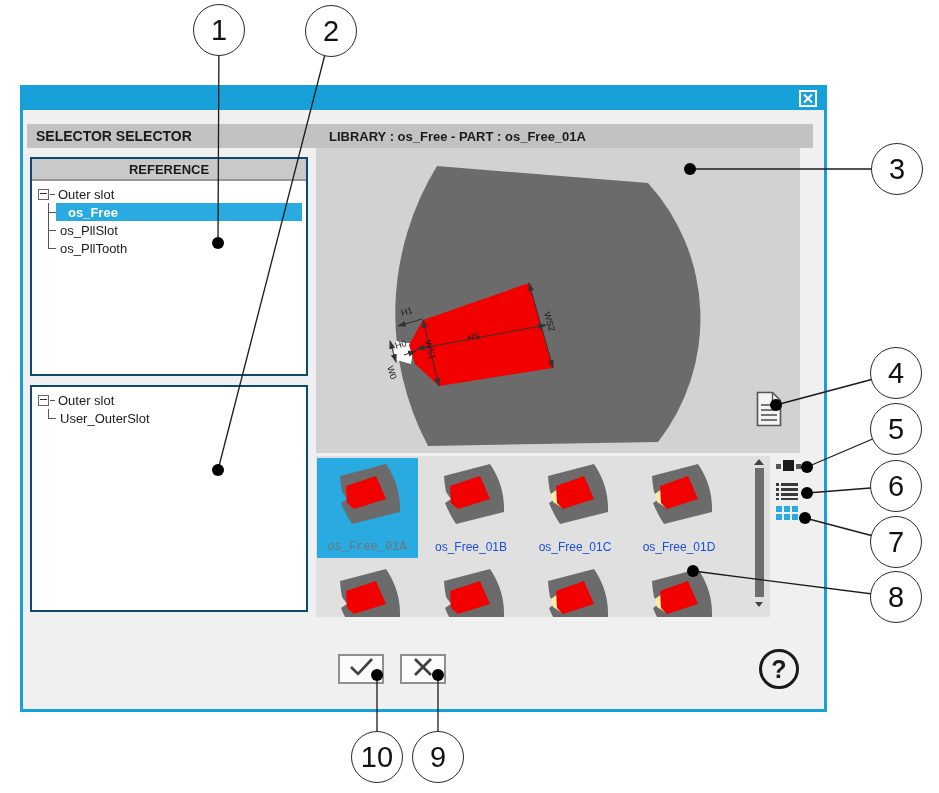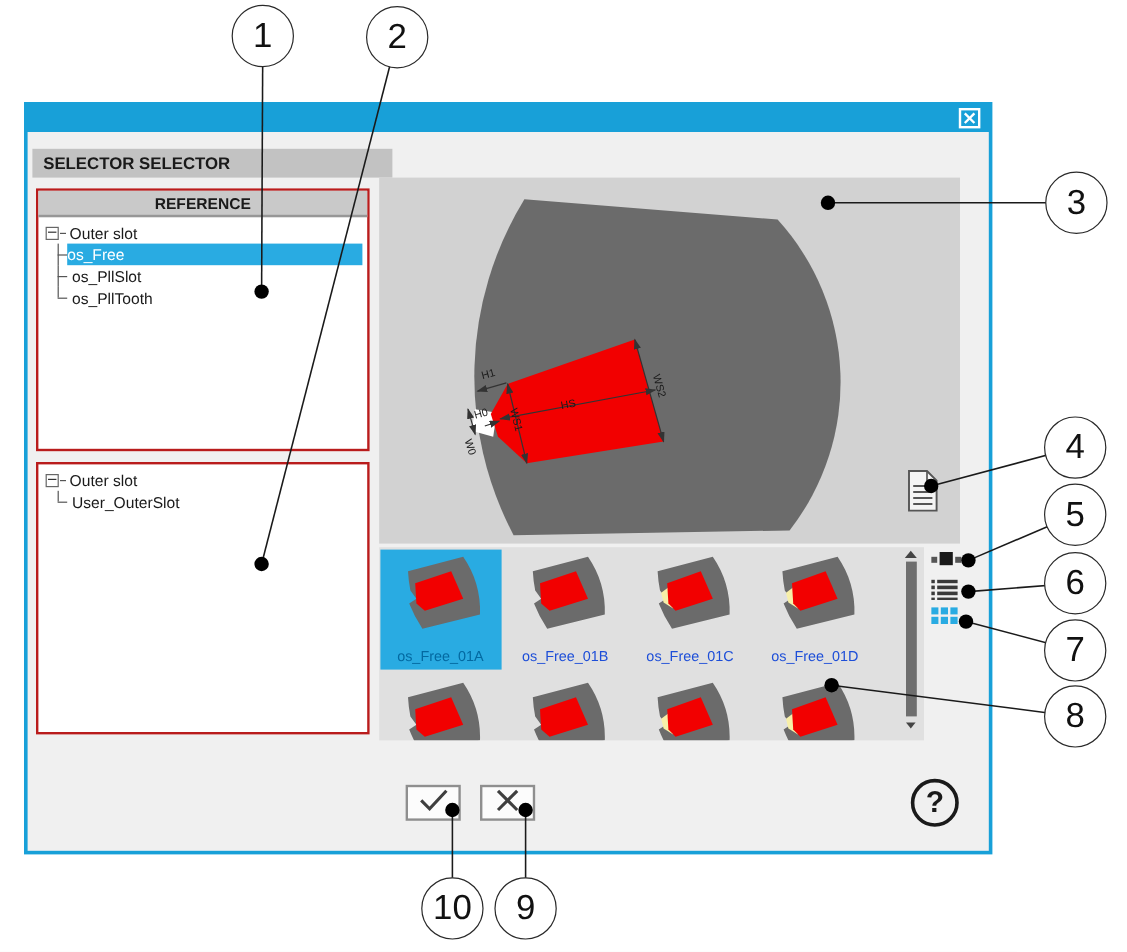--- a/index.html
+++ b/index.html
@@ -10,45 +10,45 @@
   .dialog-title{left:13px;top:2px;height:22px;line-height:22px;color:#fff;
     font-size:14px;font-weight:700;}
   .close-btn{left:779px;top:5px;width:18px;height:17px;border:2px solid #fff;
     box-sizing:border-box;cursor:pointer;}
   .close-btn svg{display:block;}
   .dialog-content{left:3px;top:25px;width:801px;height:599px;background:#F0F0F0;}
   
   .bar-header{background:#C2C2C2;color:#1a1a1a;font-weight:700;font-size:13px;
     display:flex;align-items:center;}
   
-  .tree-box{background:#fff;border:2px solid #b91c1c;box-sizing:border-box;}
+  .tree-box{background:#fff;border:2px solid #0c4a6e;box-sizing:border-box;}
   .tree-head{height:20px;background:#C9C9C9;border-bottom:2px solid #979797;
     display:flex;align-items:center;justify-content:center;font-size:13px;
     font-weight:700;color:#1a1a1a;}
   .tree-body{padding:4px 2px 0 6px;font-size:13px;color:#1a1a1a;}
   .troot{display:flex;align-items:center;height:18px;}
   .box-glyph{display:inline-block;width:9px;height:9px;border:1px solid #666;
     background:#fff;position:relative;margin-right:1px;flex:0 0 auto;}
   .box-glyph::after{content:"";position:absolute;left:1px;right:1px;top:3px;
     height:1px;background:#333;}
   .tdash{display:inline-block;width:5px;height:1px;background:#555;margin-right:1px;flex:0 0 auto;}
   .tchild{display:flex;align-items:stretch;height:18px;margin-left:10px;}
   .elbow{width:8px;position:relative;flex:0 0 auto;}
   .elbow::before{content:"";position:absolute;left:0;top:0;bottom:0;width:1px;background:#555;}
   .elbow.last::before{bottom:50%;}
   .elbow::after{content:"";position:absolute;left:0;top:50%;width:8px;height:1px;background:#555;}
   .tlabel{align-self:center;padding:0 4px;}
-  .tsel{flex:1;margin-right:2px;background:#29ABE2;color:#fff;font-weight:400;
-    display:flex;align-items:center;padding:0 0;}
+  .tsel{flex:1;margin-right:2px;background:#29ABE2;color:#fff;font-weight:700;
+    display:flex;align-items:center;padding:0 12px;}
   
   .preview{left:296px;top:63px;width:484px;height:305px;background:#D2D2D2;}
   .thumbs{left:296px;top:371px;width:454px;height:161px;background:#E0E0E0;overflow:hidden;}
   .thumb-label{position:absolute;top:84px;width:102px;text-align:center;
     font-size:12px;color:#1d4ed8;}
-  .thumb-label.sel{color:#0369a1;}
+  .thumb-label.sel{color:#737373;font-family:Liberation Mono, monospace;}
   .sel-cell{position:absolute;left:1px;top:2px;width:101px;height:100px;background:#29ABE2;}
   .wedge{position:absolute;width:84px;height:66px;}
   .row2clip{position:absolute;top:110px;width:84px;height:51px;overflow:hidden;}
   
   .sb-thumb{left:735px;top:383px;width:9px;height:129px;background:#6E6E6E;}
   .tri-up{left:734px;top:374px;width:0;height:0;border-left:5px solid transparent;
     border-right:5px solid transparent;border-bottom:6px solid #444;}
   .tri-down{left:735px;top:517px;width:0;height:0;border-left:4px solid transparent;
     border-right:4px solid transparent;border-top:5px solid #444;}
   
@@ -116,20 +116,21 @@
           <span class="tdash"></span>
         <span class="tlabel" style="padding-left:2px;">Outer slot</span>
       </div>
       <div class="tchild">
         <span class="elbow last"></span>
         <span class="tlabel">User_OuterSlot</span>
       </div>
     </div>
   </div>
 
+  <div class="abs bar-header" style="left:296px;top:39px;width:484px;height:24px;padding-left:13px;">LIBRARY : os_Free    -    PART : os_Free_01A</div>
 
   <div class="abs preview">
     <svg class="abs" style="left:0;top:0;" width="484" height="305" viewBox="0 0 484 305">
       <defs>
         <marker id="arrE" markerWidth="9" markerHeight="8" refX="8" refY="3" orient="auto">
           <path d="M0,0 L9,3 L0,6 z" fill="#333"></path>
         </marker>
         <marker id="arrS" markerWidth="9" markerHeight="8" refX="8" refY="3" orient="auto-start-reverse">
           <path d="M0,0 L9,3 L0,6 z" fill="#333"></path>
         </marker>

